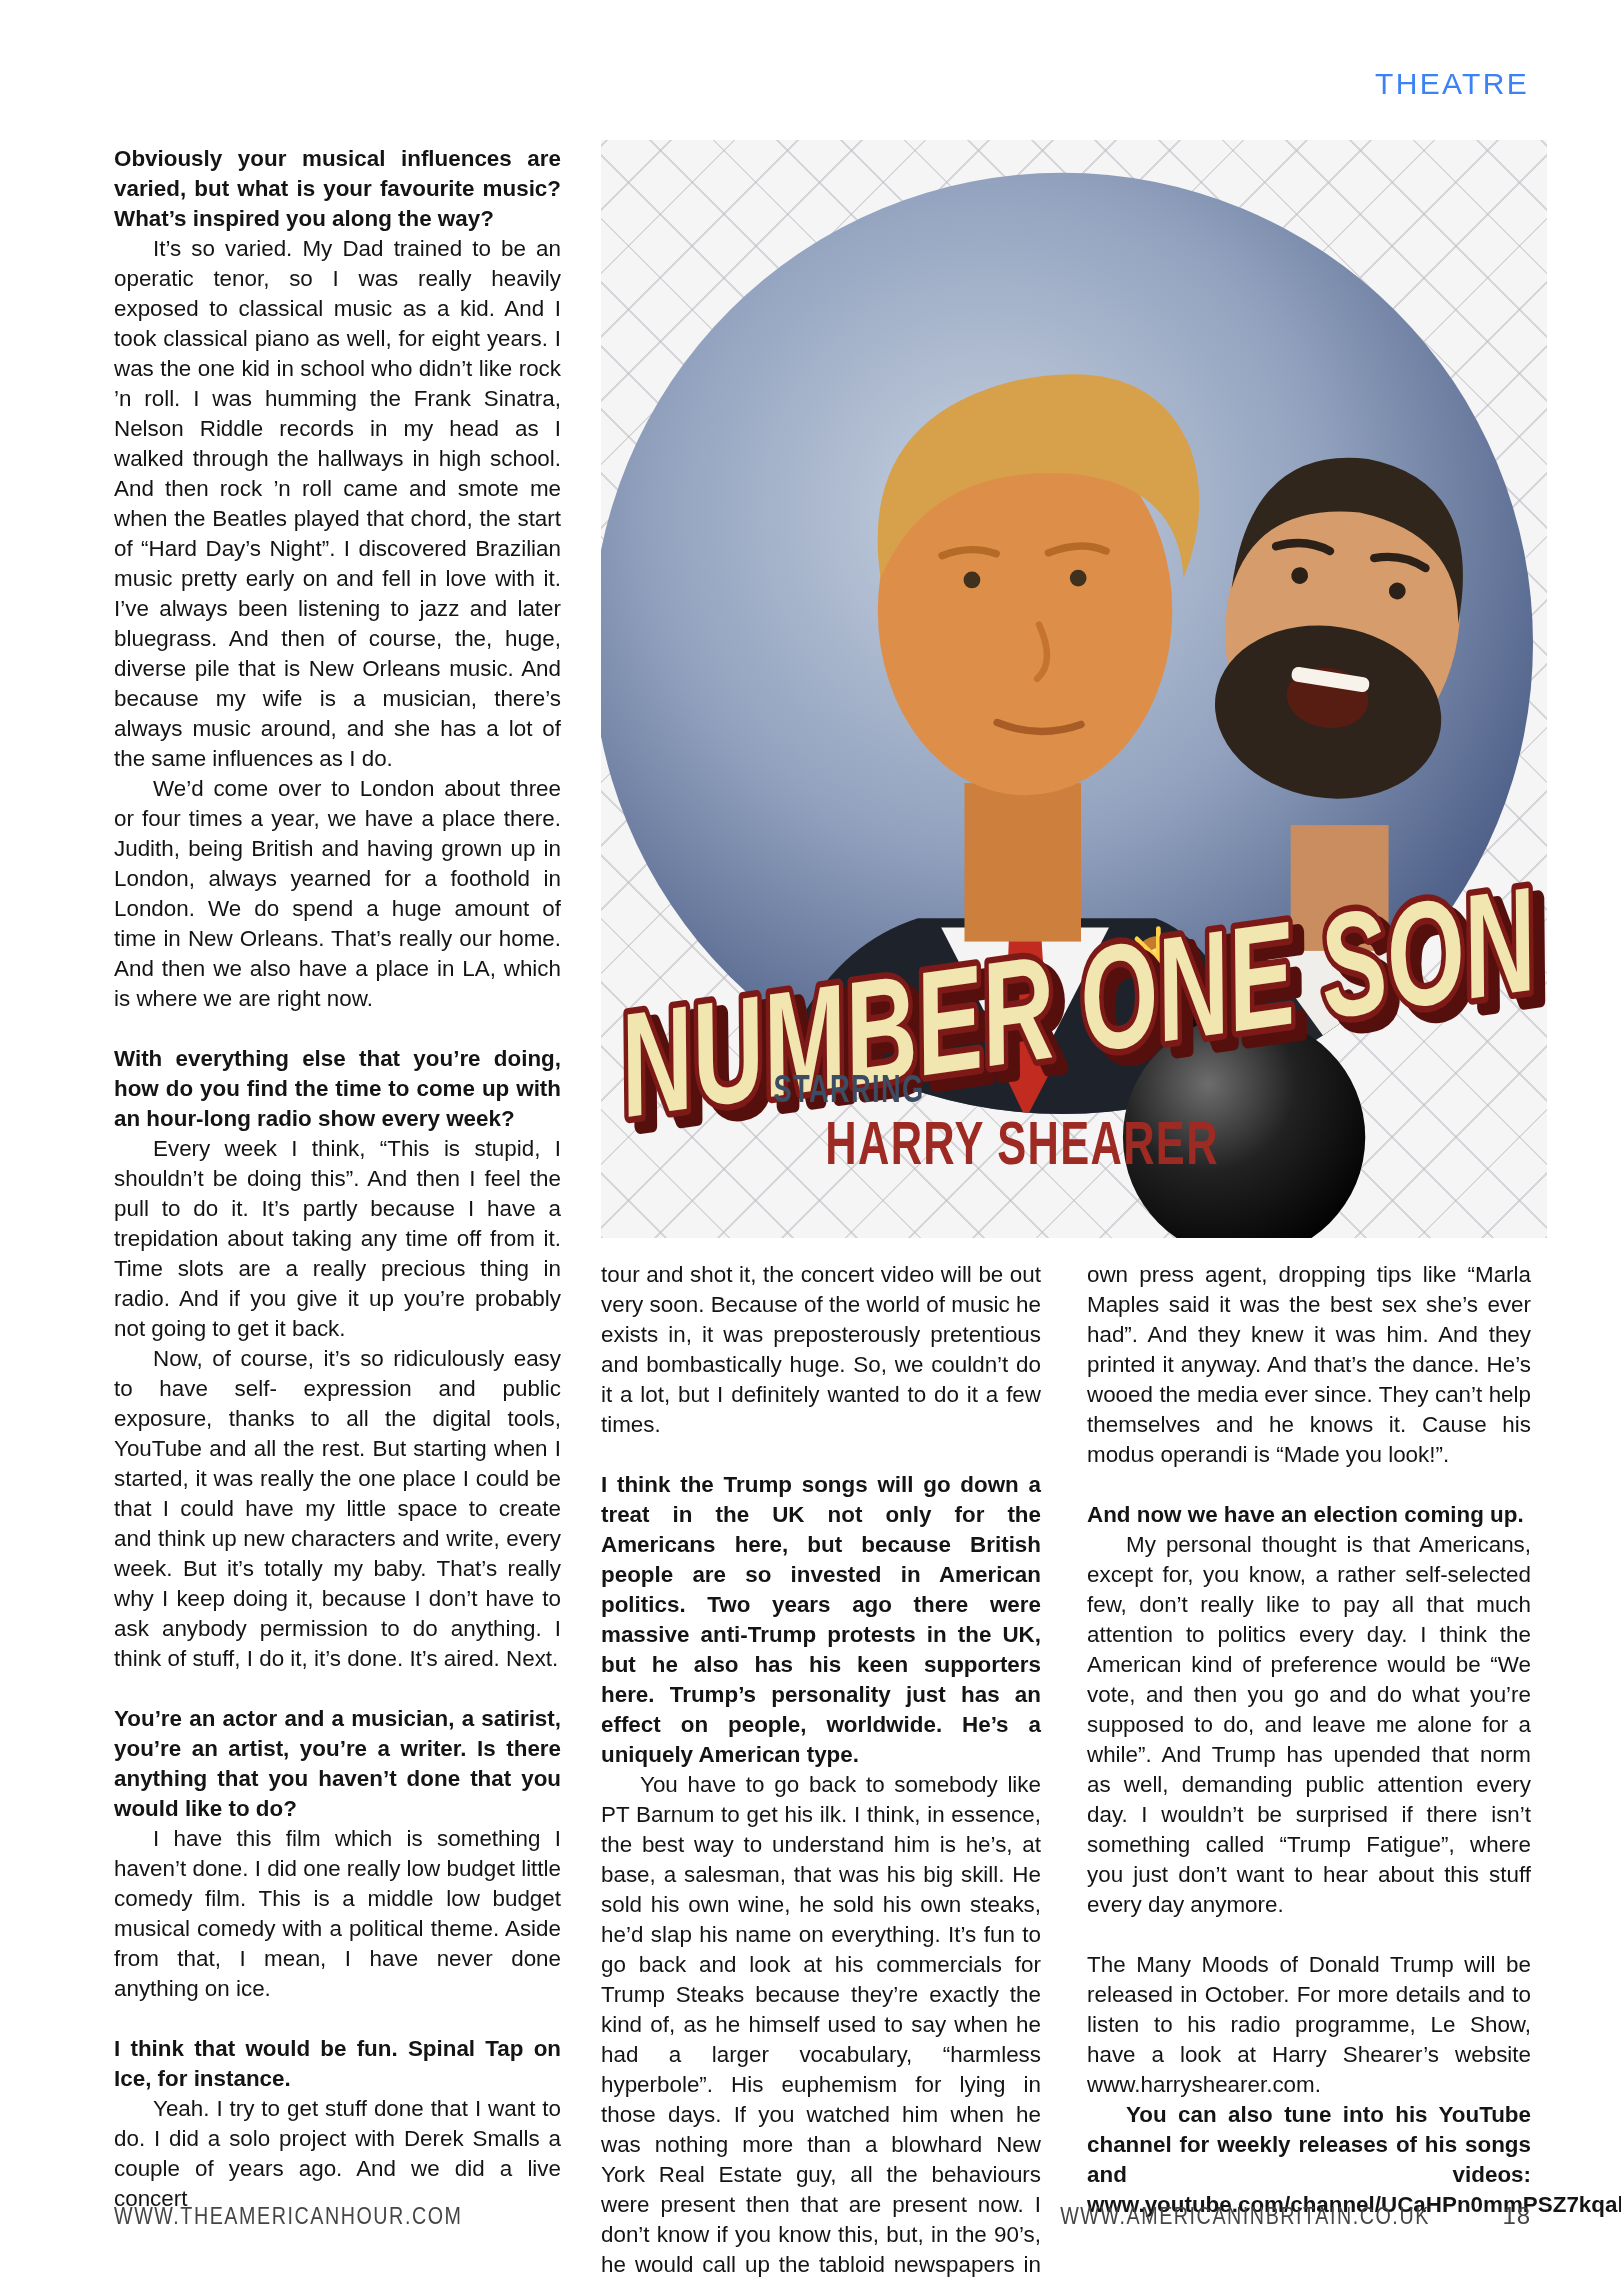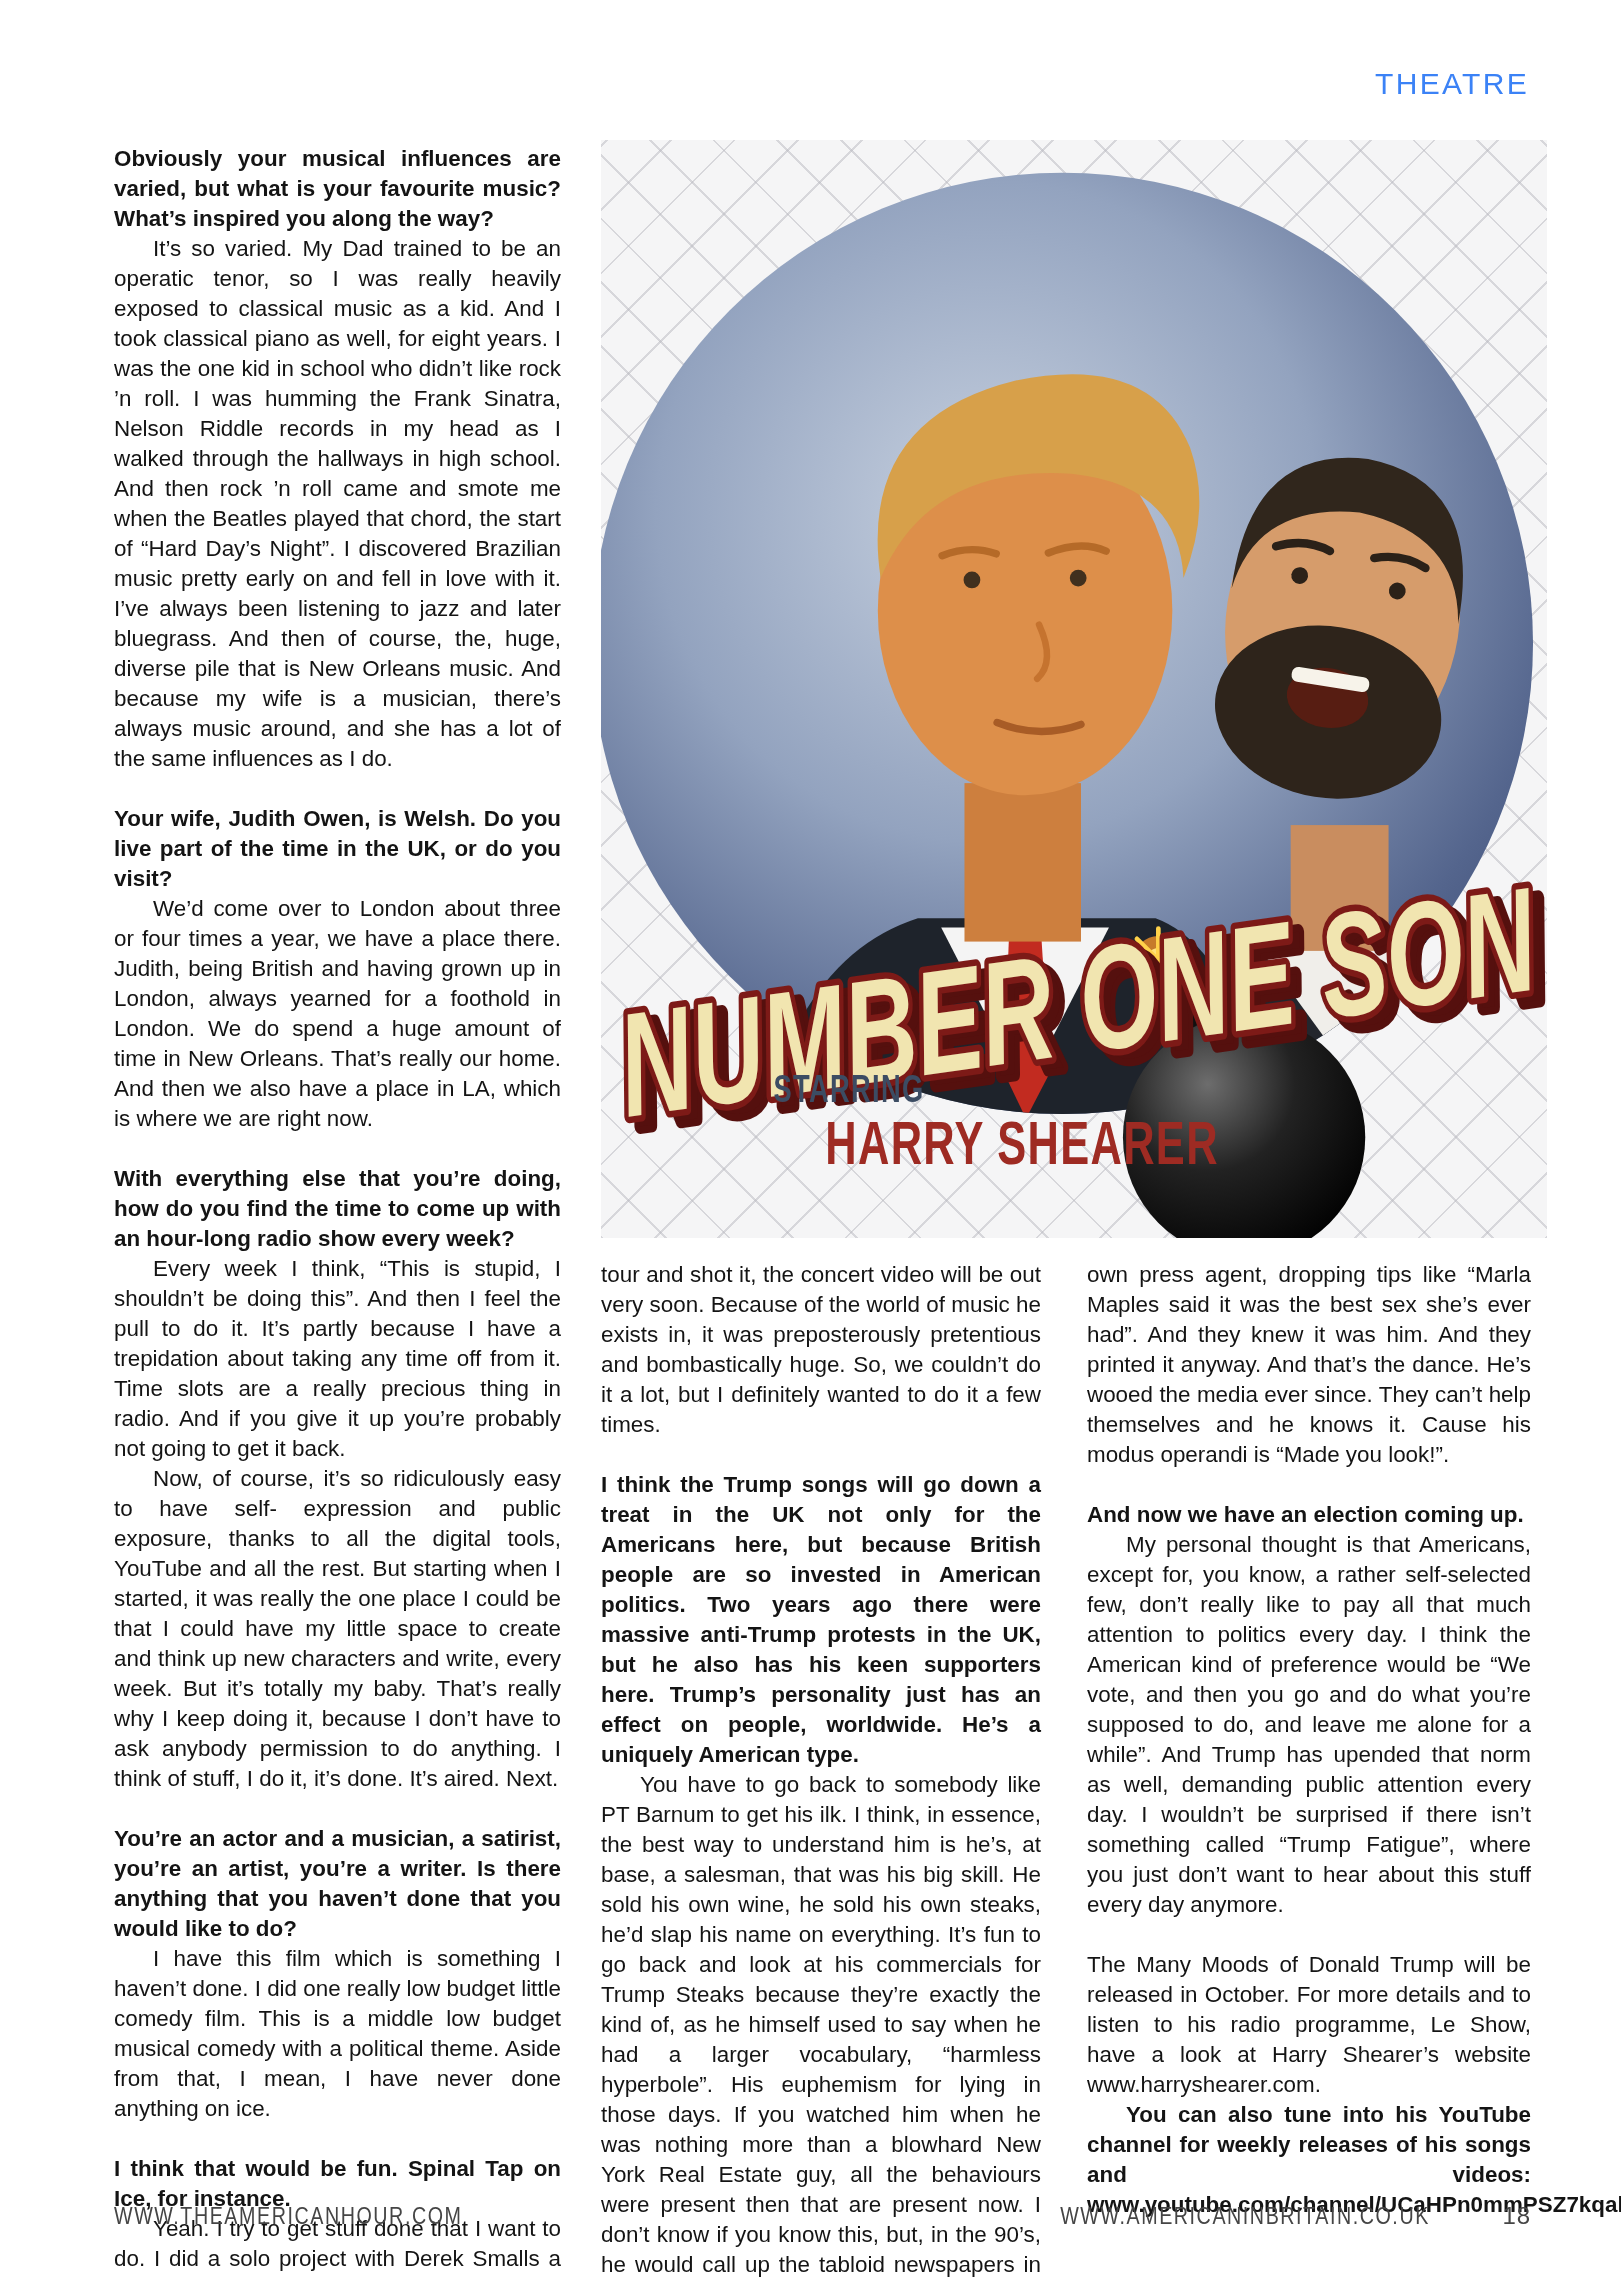--- a/index.html
+++ b/index.html
@@ -60,21 +60,20 @@
 </head>
 <body>
 
 <div class="page">
 
   <div class="section-label">THEATRE</div>
 
   <div class="col" id="col-left">
       <p class="q">Obviously your musical influences are varied, but what is your favourite music? What’s inspired you along the way?</p>
       <p class="a">It’s so varied. My Dad trained to be an operatic tenor, so I was really heavily exposed to classical music as a kid. And I took classical piano as well, for eight years. I was the one kid in school who didn’t like rock ’n roll. I was humming the Frank Sinatra, Nelson Riddle records in my head as I walked through the hallways in high school. And then rock ’n roll came and smote me when the Beatles played that chord, the start of “Hard Day’s Night”. I discovered Brazilian music pretty early on and fell in love with it. I’ve always been listening to jazz and later bluegrass.  And then of course, the, huge, diverse pile that is New Orleans music. And because my wife is a musician, there’s always music around, and she has a lot of the same influences as I do.</p>
-      <p class="q">Your wife, Judith Owen, is Welsh. Do you live part of the time in the UK, or do you visit?</p>
       <p class="a">We’d come over to London about three or four times a year, we have a place there. Judith, being British and having grown up in London, always yearned for a foothold in London. We do spend a huge amount of time in New Orleans. That’s really our home. And then we also have a place in LA, which is where we are right now.</p>
       <p class="q">With everything else that you’re doing, how do you find the time to come up with an hour-long radio show every week?</p>
       <p class="a">Every week I think, “This is stupid, I shouldn’t be doing this”. And then I feel the pull to do it. It’s partly because I have a trepidation about taking any time off from it. Time slots are a really precious thing in radio. And if you give it up you’re probably not going to get it back.</p>
       <p class="a">Now, of course, it’s so ridiculously easy to have self- expression and public exposure, thanks to all the digital tools, YouTube and all the rest. But starting when I started, it was really the one place I could be that I could have my little space to create and think up new characters and write, every week. But it’s totally my baby. That’s really why I keep doing it, because I don’t have to ask anybody permission to do anything. I think of stuff, I do it, it’s done. It’s aired. Next.</p>
       <p class="q">You’re an actor and a musician, a satirist, you’re an artist, you’re a writer. Is there anything that you haven’t done that you would like to do?</p>
       <p class="a">I have this film which is something I haven’t done. I did one really low budget little comedy film. This is a middle low budget musical comedy with a political theme. Aside from that, I mean, I have never done anything on ice.</p>
       <p class="q">I think that would be fun. Spinal Tap on Ice, for instance.</p>
       <p class="a">Yeah. I try to get stuff done that I want to do.  I did a solo project with Derek Smalls a couple of years ago. And we did a live concert</p>
     </div>
 

